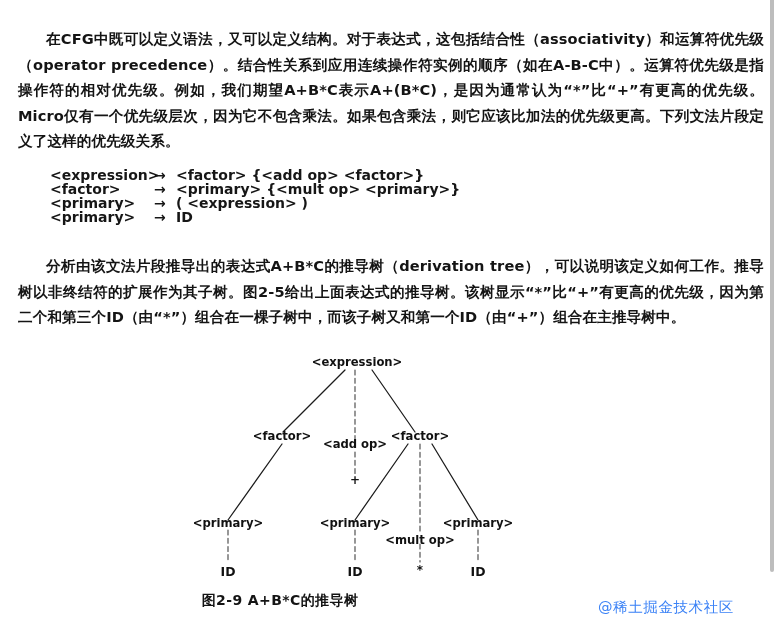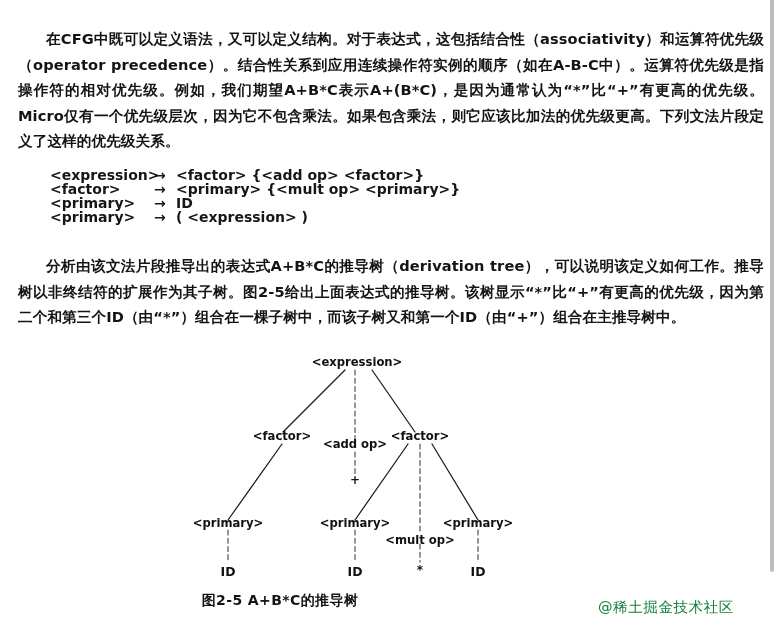--- a/index.html
+++ b/index.html
@@ -126,21 +126,21 @@
     letter-spacing: 0.4px;
     color: #141414;
   }
 
   
   #watermark {
     position: absolute;
     left: 598px; top: 598px;
     font-family: "DejaVu Sans", "Liberation Sans", sans-serif;
     font-size: 14.5px;
-    color: #15803d;
+    color: #3b82f6;
     letter-spacing: 0.6px;
     white-space: nowrap;
     user-select: none;
   }
 </style>
 </head>
 <body>
 
 <div class="page">
 
@@ -149,24 +149,24 @@
   <div class="para" id="para-top">在CFG中既可以定义语法，又可以定义结构。对于表达式，这包括结合性（associativity）和运算符优先级（operator precedence）。结合性关系到应用连续操作符实例的顺序（如在A-B-C中）。运算符优先级是指操作符的相对优先级。例如，我们期望A+B*C表示A+(B*C)，是因为通常认为“*”比“+”有更高的优先级。Micro仅有一个优先级层次，因为它不包含乘法。如果包含乘法，则它应该比加法的优先级更高。下列文法片段定义了这样的优先级关系。</div>
 
   <div class="grammar">
     <span class="row">
       <span class="lhs">&lt;expression&gt;</span><span class="arrow">→</span><span class="rhs">&lt;factor&gt; {&lt;add op&gt; &lt;factor&gt;}</span>
     </span>
     <span class="row">
       <span class="lhs">&lt;factor&gt;</span><span class="arrow">→</span><span class="rhs">&lt;primary&gt; {&lt;mult op&gt; &lt;primary&gt;}</span>
     </span>
     <span class="row">
+      <span class="lhs">&lt;primary&gt;</span><span class="arrow">→</span><span class="rhs">( &lt;expression&gt; )</span>
+    </span>
+    <span class="row">
       <span class="lhs">&lt;primary&gt;</span><span class="arrow">→</span><span class="rhs">ID</span>
-    </span>
-    <span class="row">
-      <span class="lhs">&lt;primary&gt;</span><span class="arrow">→</span><span class="rhs">( &lt;expression&gt; )</span>
     </span>
   </div>
 
   <div class="para" id="para-mid">分析由该文法片段推导出的表达式A+B*C的推导树（derivation tree），可以说明该定义如何工作。推导树以非终结符的扩展作为其子树。图2-5给出上面表达式的推导树。该树显示“*”比“+”有更高的优先级，因为第二个和第三个ID（由“*”）组合在一棵子树中，而该子树又和第一个ID（由“+”）组合在主推导树中。</div>
 
   <svg id="tree" viewBox="0 0 779 240">
 
     <path class="edge" d="M 345 22 L 283 84"></path>
     <path class="edge-faint" d="M 355 22 L 355 92"></path>
     <path class="edge" d="M 372 22 L 415 84"></path>
@@ -196,17 +196,17 @@
     <text class="node-label" x="355" y="179">&lt;primary&gt;</text>
     <text class="node-label" x="420" y="196">&lt;mult op&gt;</text>
     <text class="node-label" x="478" y="179">&lt;primary&gt;</text>
 
     <text class="leaf-label" x="228" y="228">ID</text>
     <text class="leaf-label" x="355" y="228">ID</text>
     <text class="op-label" x="420" y="226">*</text>
     <text class="leaf-label" x="478" y="228">ID</text>
   </svg>
 
-  <div id="caption">图2-5  A+B*C的推导树</div>
+  <div id="caption">图2-9  A+B*C的推导树</div>
 
   <div id="watermark">@稀土掘金技术社区</div>
 
 </div>
 
 </body></html>

